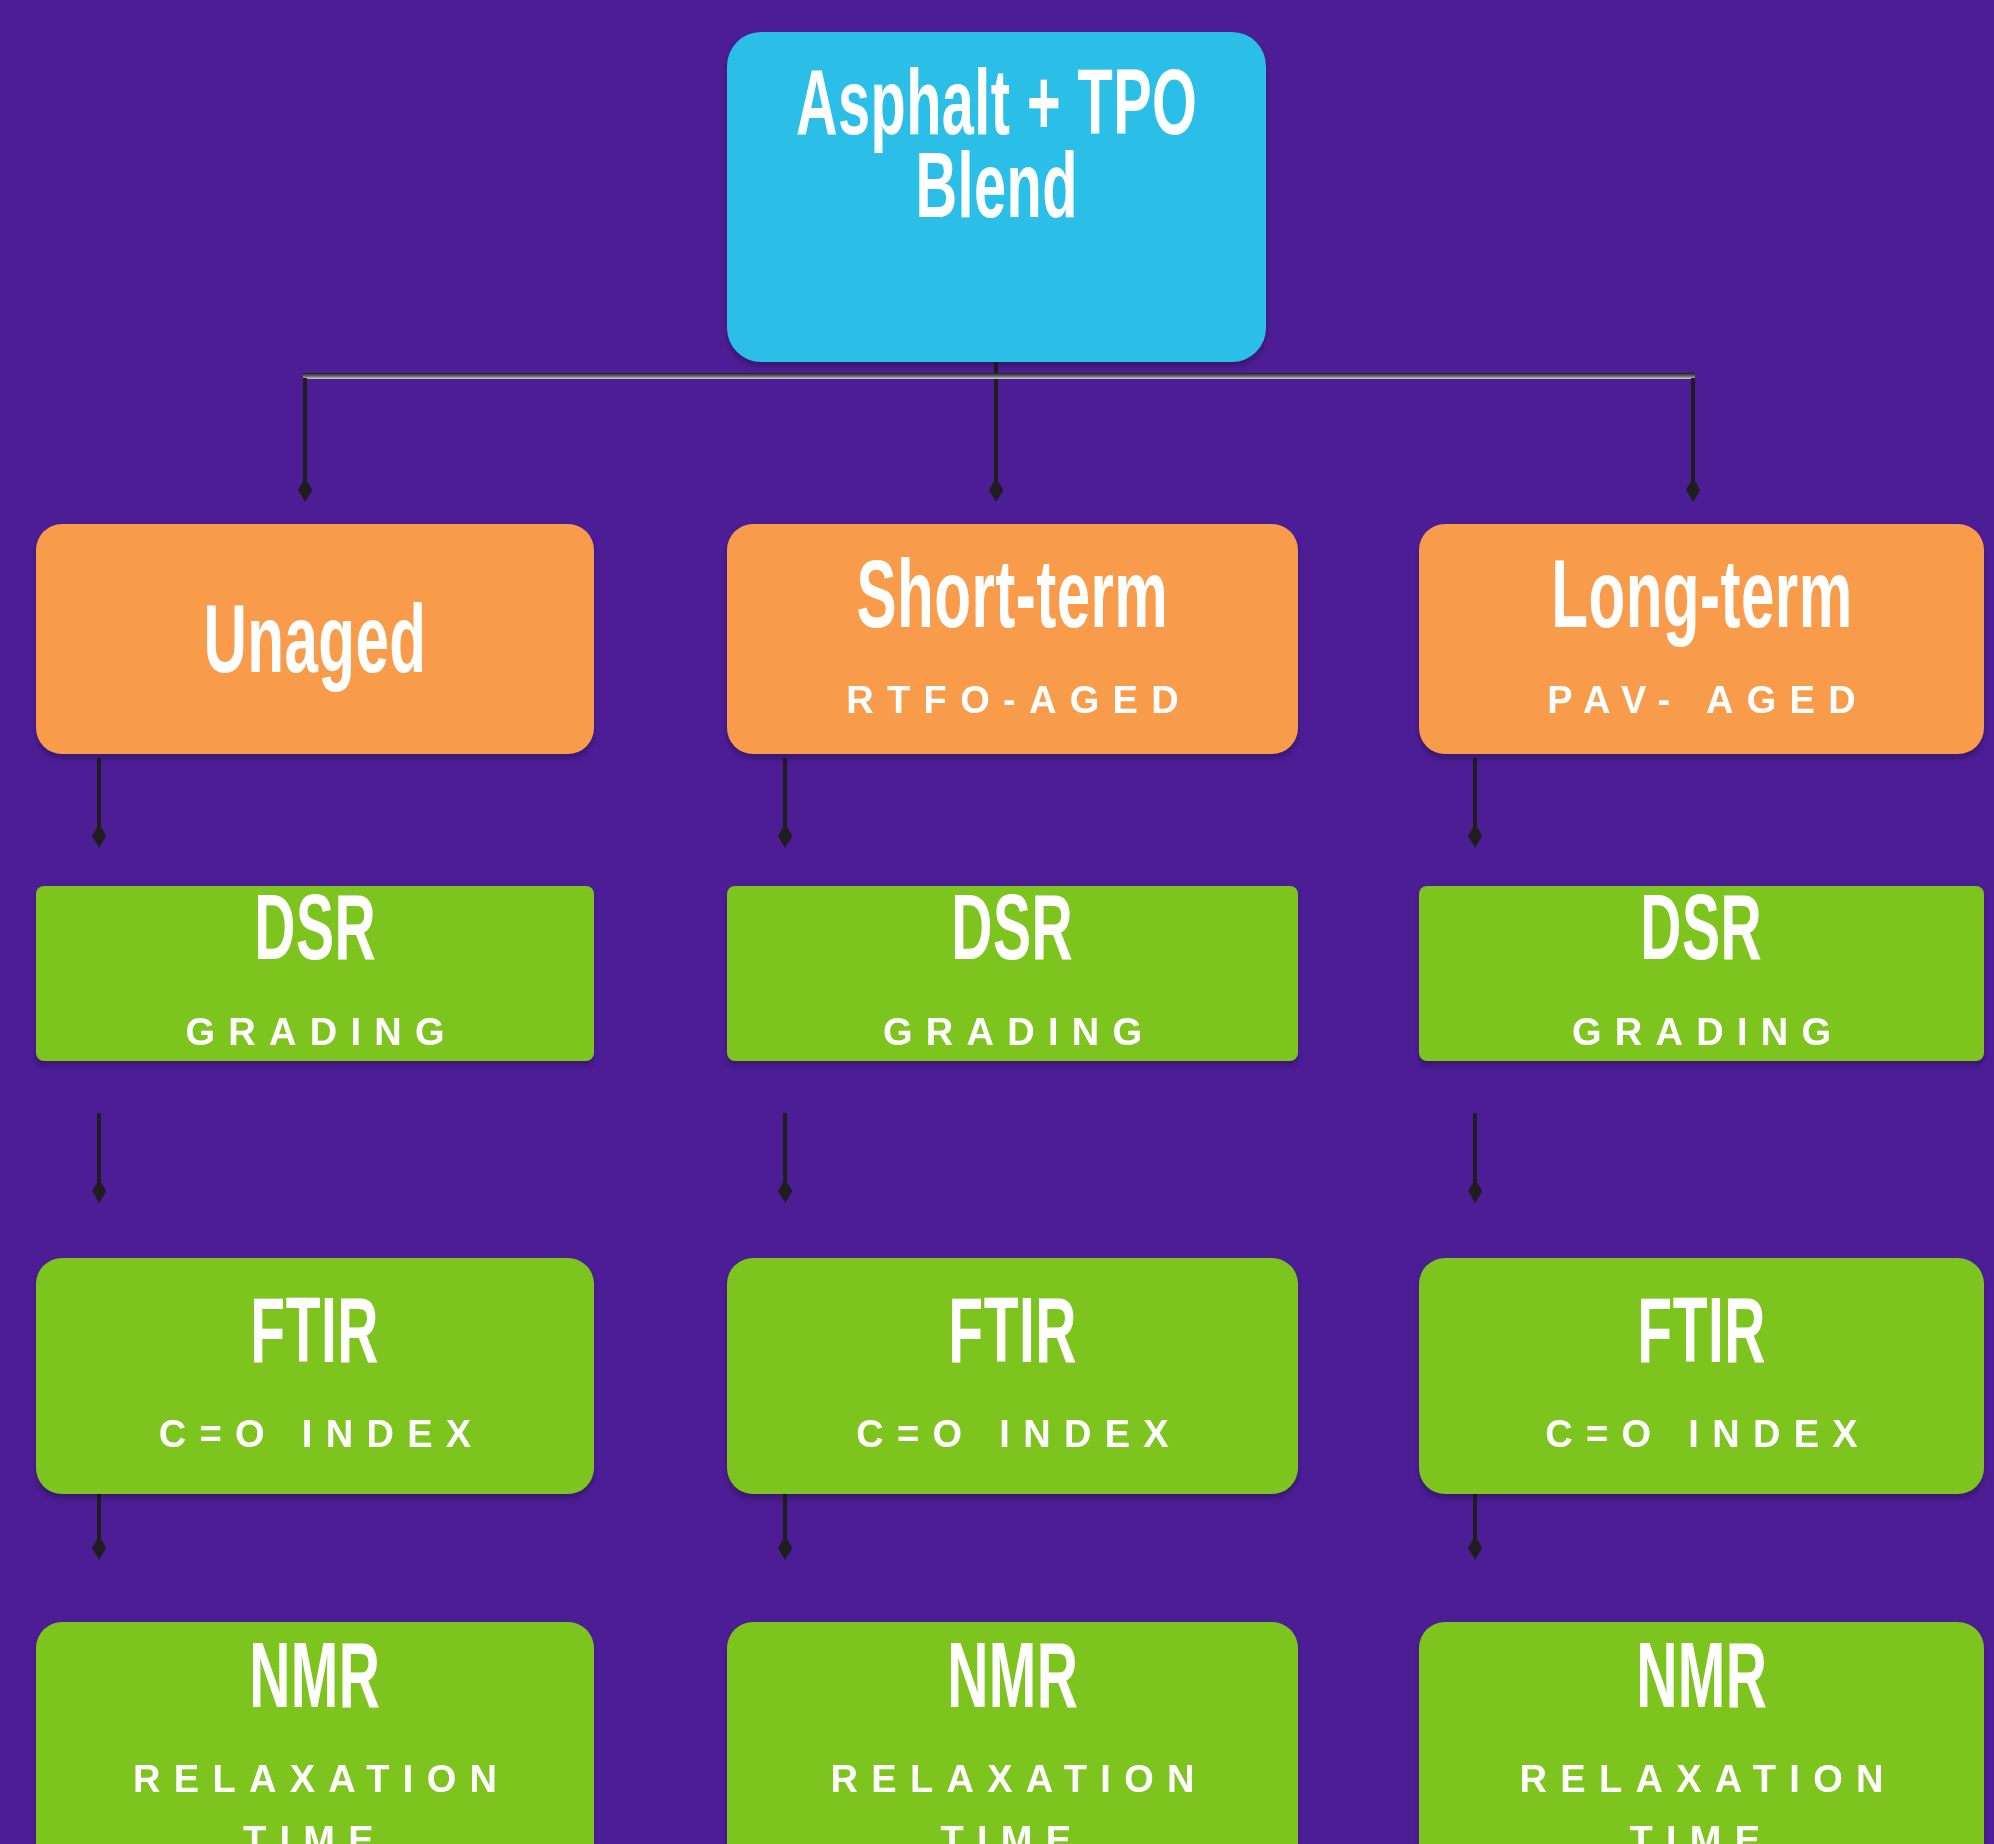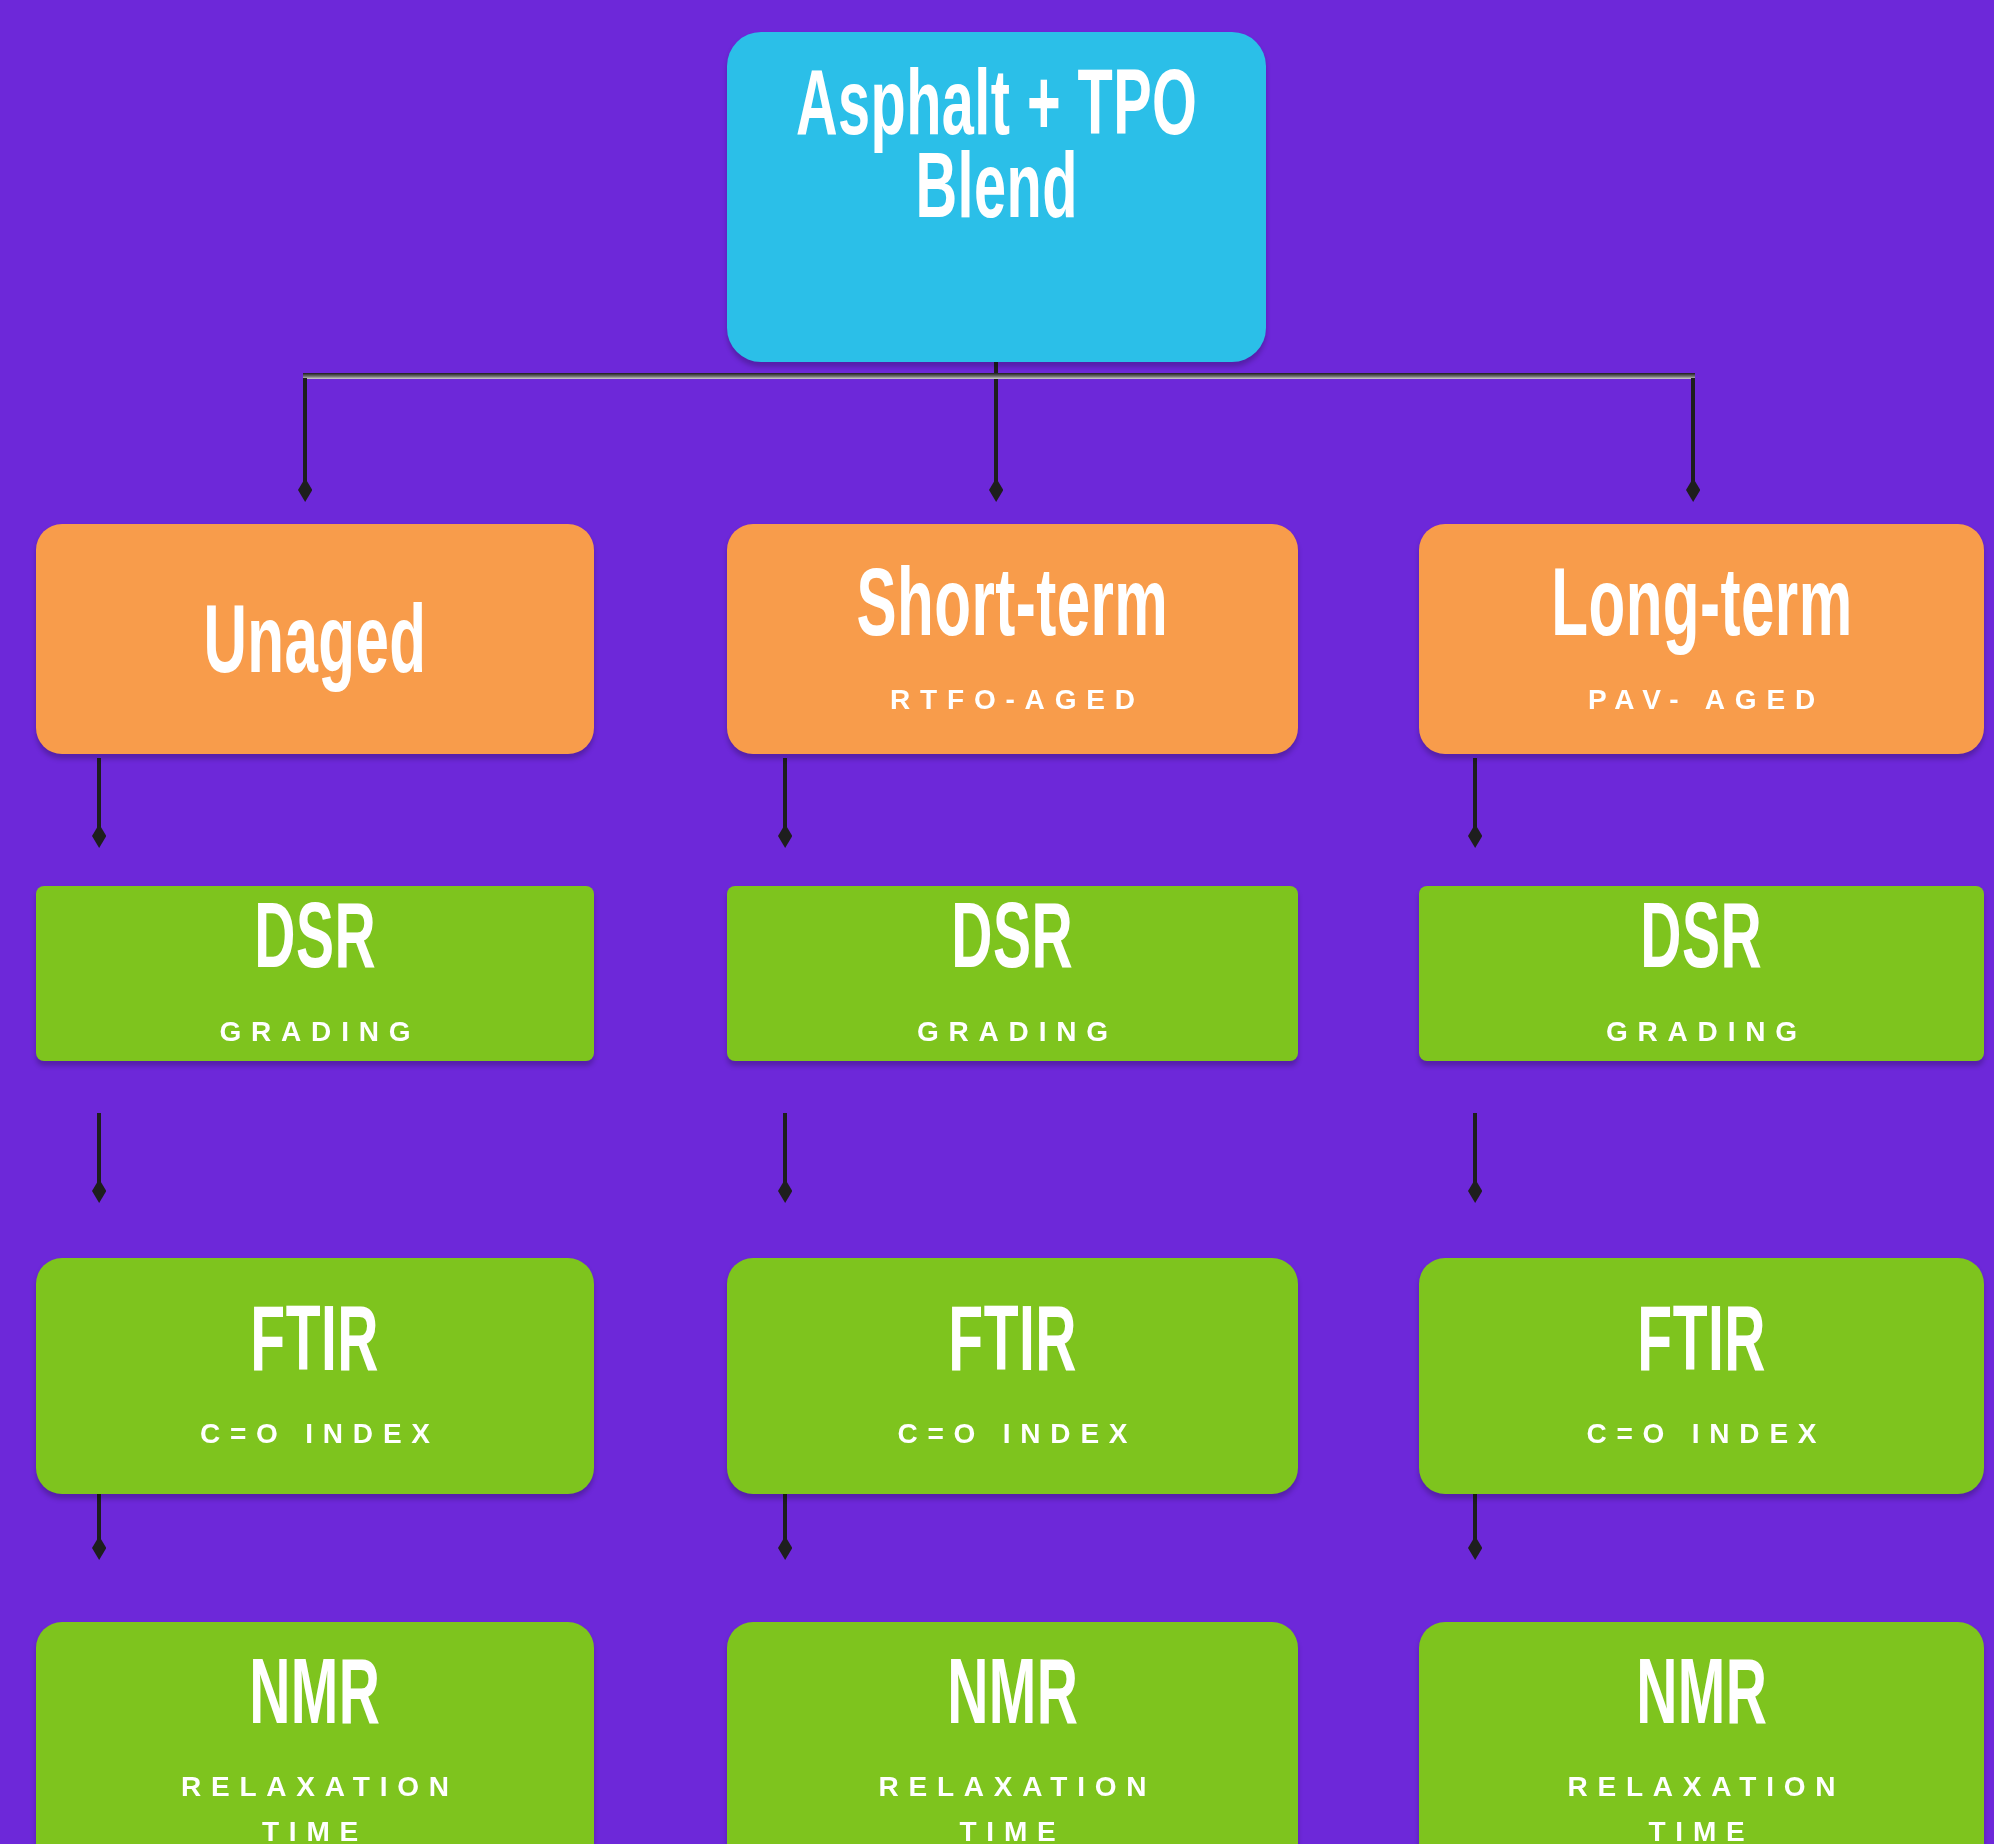--- a/index.html
+++ b/index.html
@@ -1,20 +1,20 @@
 <!DOCTYPE html>
 <html style="--color-root: #2BBFE8; --color-stage: #F89C4B; --color-test: #7EC41E; --color-connector: #1E1E1E; --color-node_text: #FFFFFF; --color-background: #FFFFFF;font-size:11.4px"><head>
 <meta charset="utf-8">
 <style>
   html,body{margin:0;padding:0;background:#ffffff;}
   .canvas{
     position:relative;
     width:1995px;
     height:1845px;
-    background:#6d28d9;
+    background:#4c1d95;
     font-family:"Liberation Sans","DejaVu Sans",sans-serif;
     overflow:hidden;
   }
   
   .node{
     position:absolute;
     border-radius:26px;
     color:#ffffff;
     display:flex;
     flex-direction:column;
@@ -46,21 +46,21 @@
     white-space:pre;
     transform:scaleX(.62);
     line-height:.95;
     letter-spacing:0.7px;
   }
   .node-root .node-title{font-size:93px;line-height:.9;}
   .node-stage .node-title{font-size:97px;}
   .node-test .node-title{font-size:92px;}
   .node-subtitle{
     font-weight:700;
-    font-size:28px;
+    font-size:38px;
     letter-spacing:.35em;
     text-indent:.35em;
     white-space:pre-line;
     line-height:1.6;
     margin-top:30px;
     max-width:92%;
     text-align:center;
   }
   
   .v-line{

